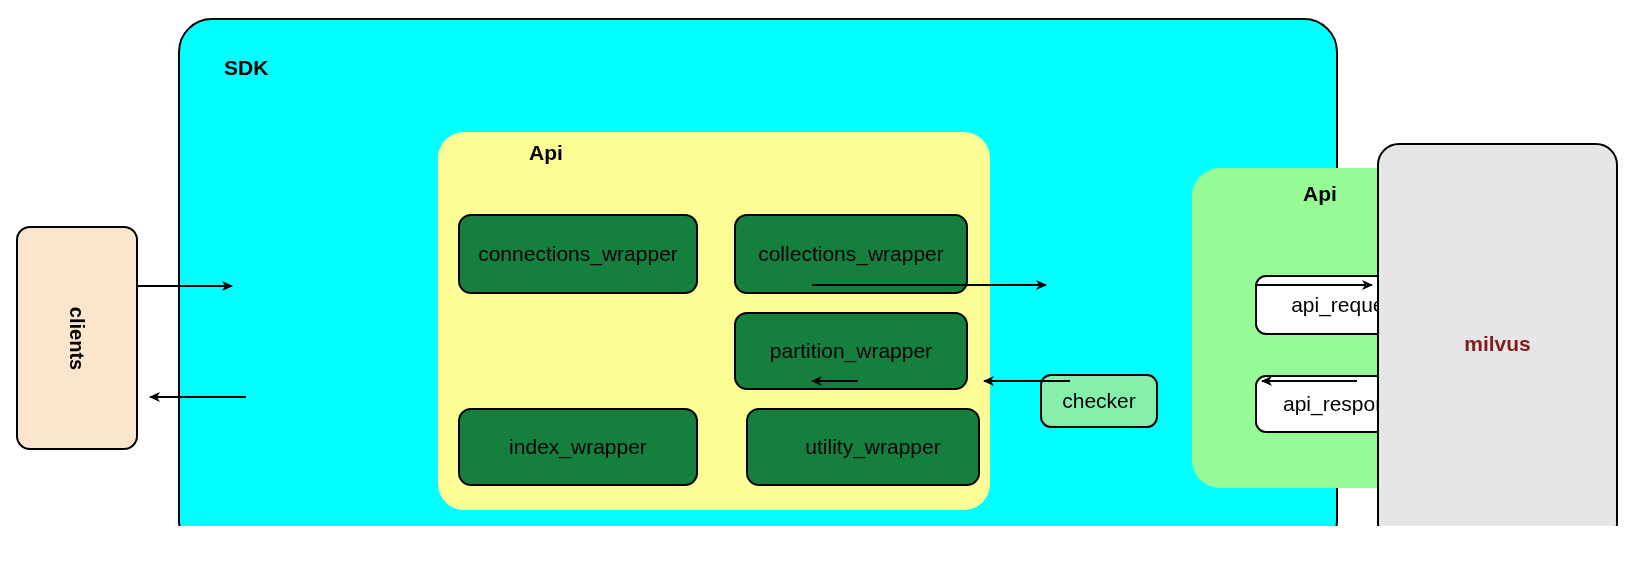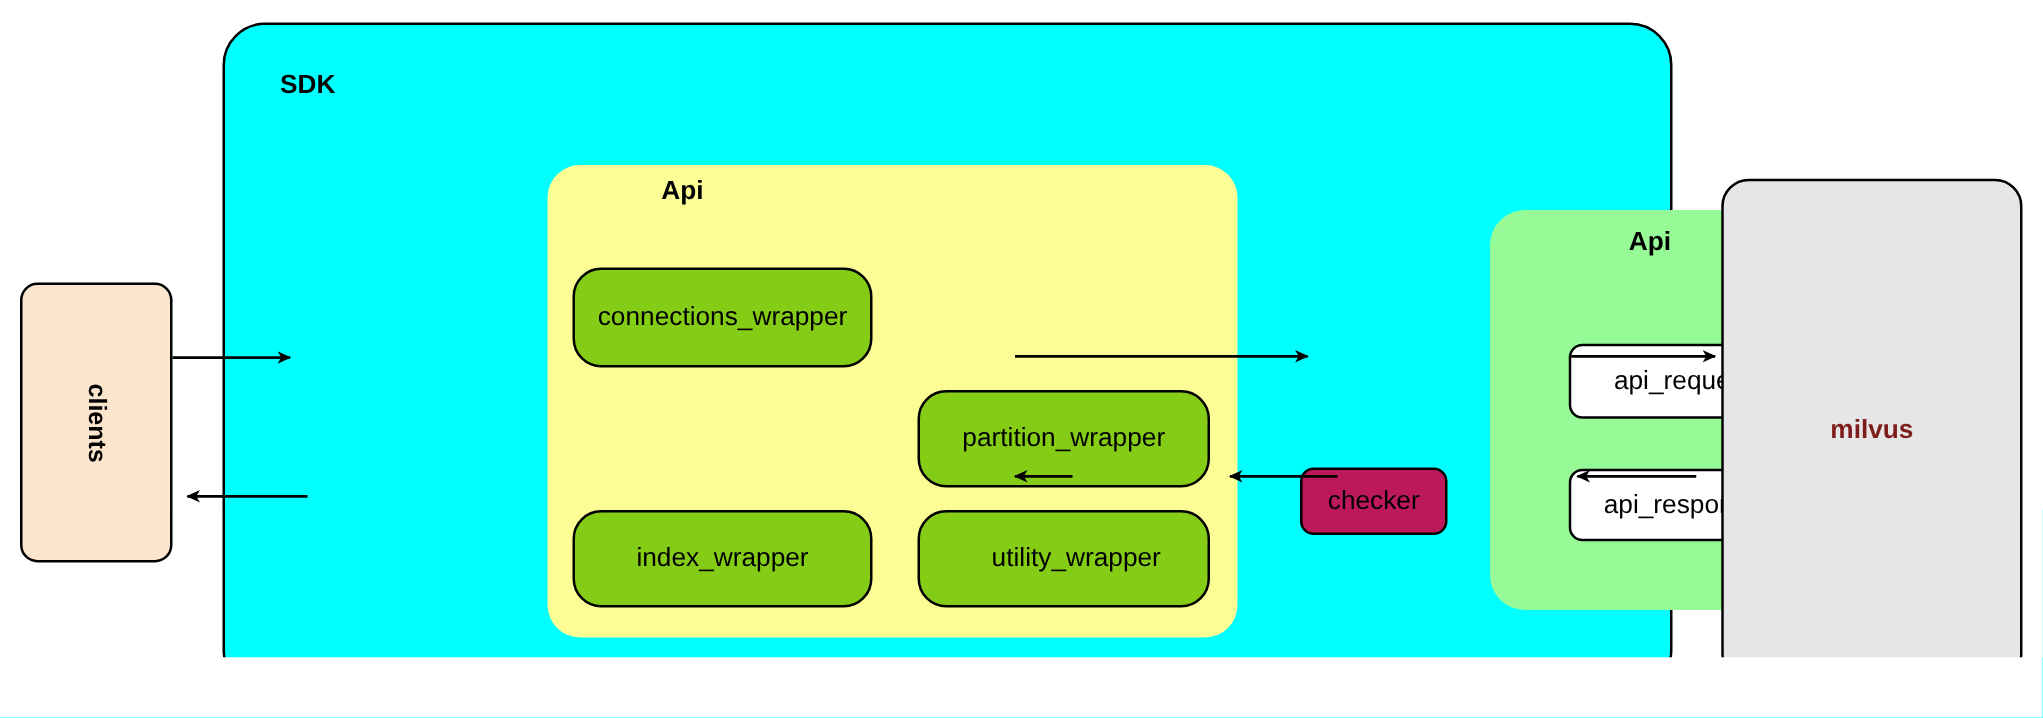--- a/index.html
+++ b/index.html
@@ -86,38 +86,38 @@
     font-weight: bold;
     line-height: 1.28;
     color: #000000;
   }
   #api-wrapper-label .l1 { display: block; padding-left: 16px; }
   #api-wrapper-label .l2 { display: block; padding-left: 0px; }
 
   .wrapper-box {
     position: absolute;
     box-sizing: border-box;
-    background: #84cc16;
+    background: #15803d;
     border: 2px solid #000000;
-    border-radius: 23px;
+    border-radius: 13px;
     display: flex;
     align-items: center;
     justify-content: center;
     font-size: 21px;
     color: #000000;
     white-space: nowrap;
   }
 
   
   #checker-box {
     left: 860px;
     top: 354px;
     width: 118px;
     height: 54px;
-    background: #be185d;
+    background: #86efac;
     border-radius: 11px;
     font-size: 21px;
   }
 
   
   #api-gateway-container {
     left: 1012px;
     top: 148px;
     width: 226px;
     height: 320px;
@@ -186,27 +186,28 @@
   <div class="node" id="sdk-container">
     <span id="sdk-label">SDK</span>
 
     <div class="node" id="api-wrapper-container">
       <div id="api-wrapper-label">
         <span class="l1">Api</span>
       </div>
 
       <div class="wrapper-box" style="left:20px; top:82px; width:240px; height:80px;">connections_wrapper</div>
 
+      <div class="wrapper-box" style="left:296px; top:82px; width:234px; height:80px;">collections_wrapper</div>
 
 
       <div class="wrapper-box" style="left:296px; top:180px; width:234px; height:78px;">partition_wrapper</div>
 
       <div class="wrapper-box" style="left:20px; top:276px; width:240px; height:78px;">index_wrapper</div>
 
-      <div class="wrapper-box" style="left:296px; top:276px; width:234px; height:78px;padding-left:20px;">utility_wrapper</div>
+      <div class="wrapper-box" style="left:308px; top:276px; width:234px; height:78px;padding-left:20px;">utility_wrapper</div>
     </div>
 
     <div class="node" id="checker-box">
       <span>checker</span>
     </div>
 
     <div class="node" id="api-gateway-container">
       <div id="api-gateway-label">
         <span class="l1">Api</span>
       </div>

